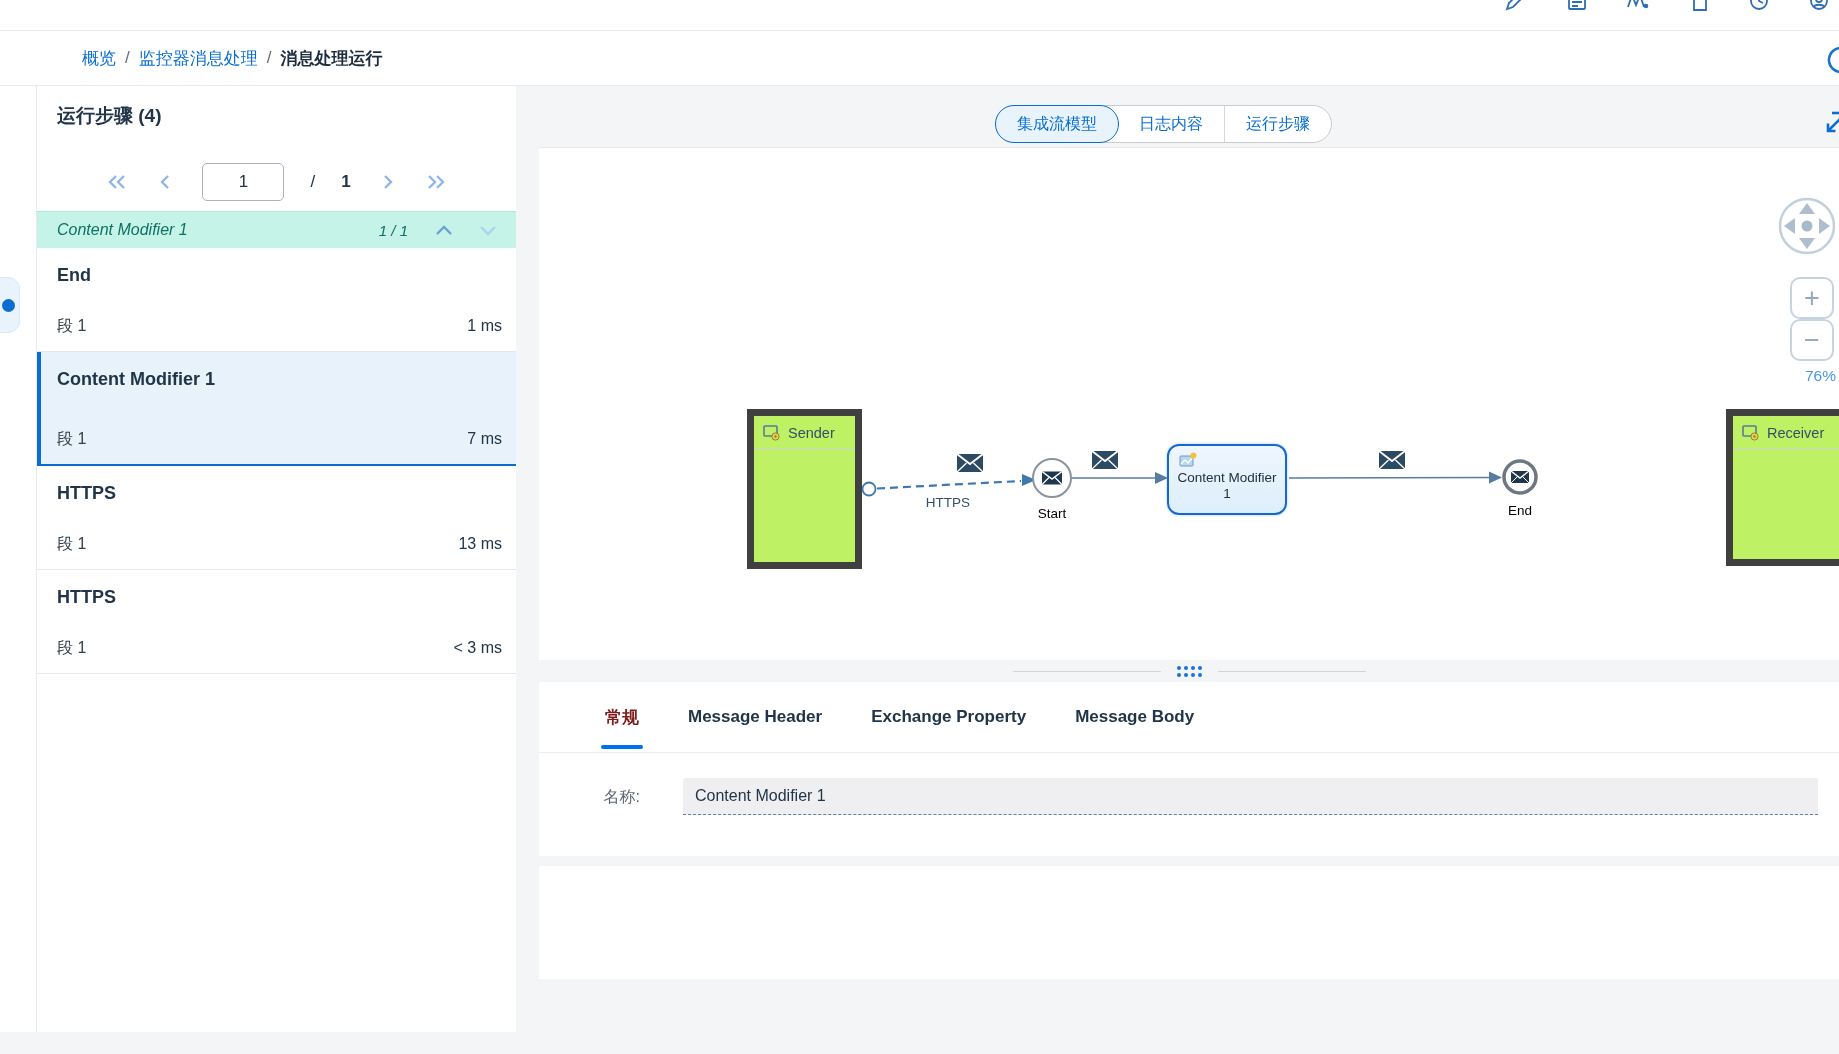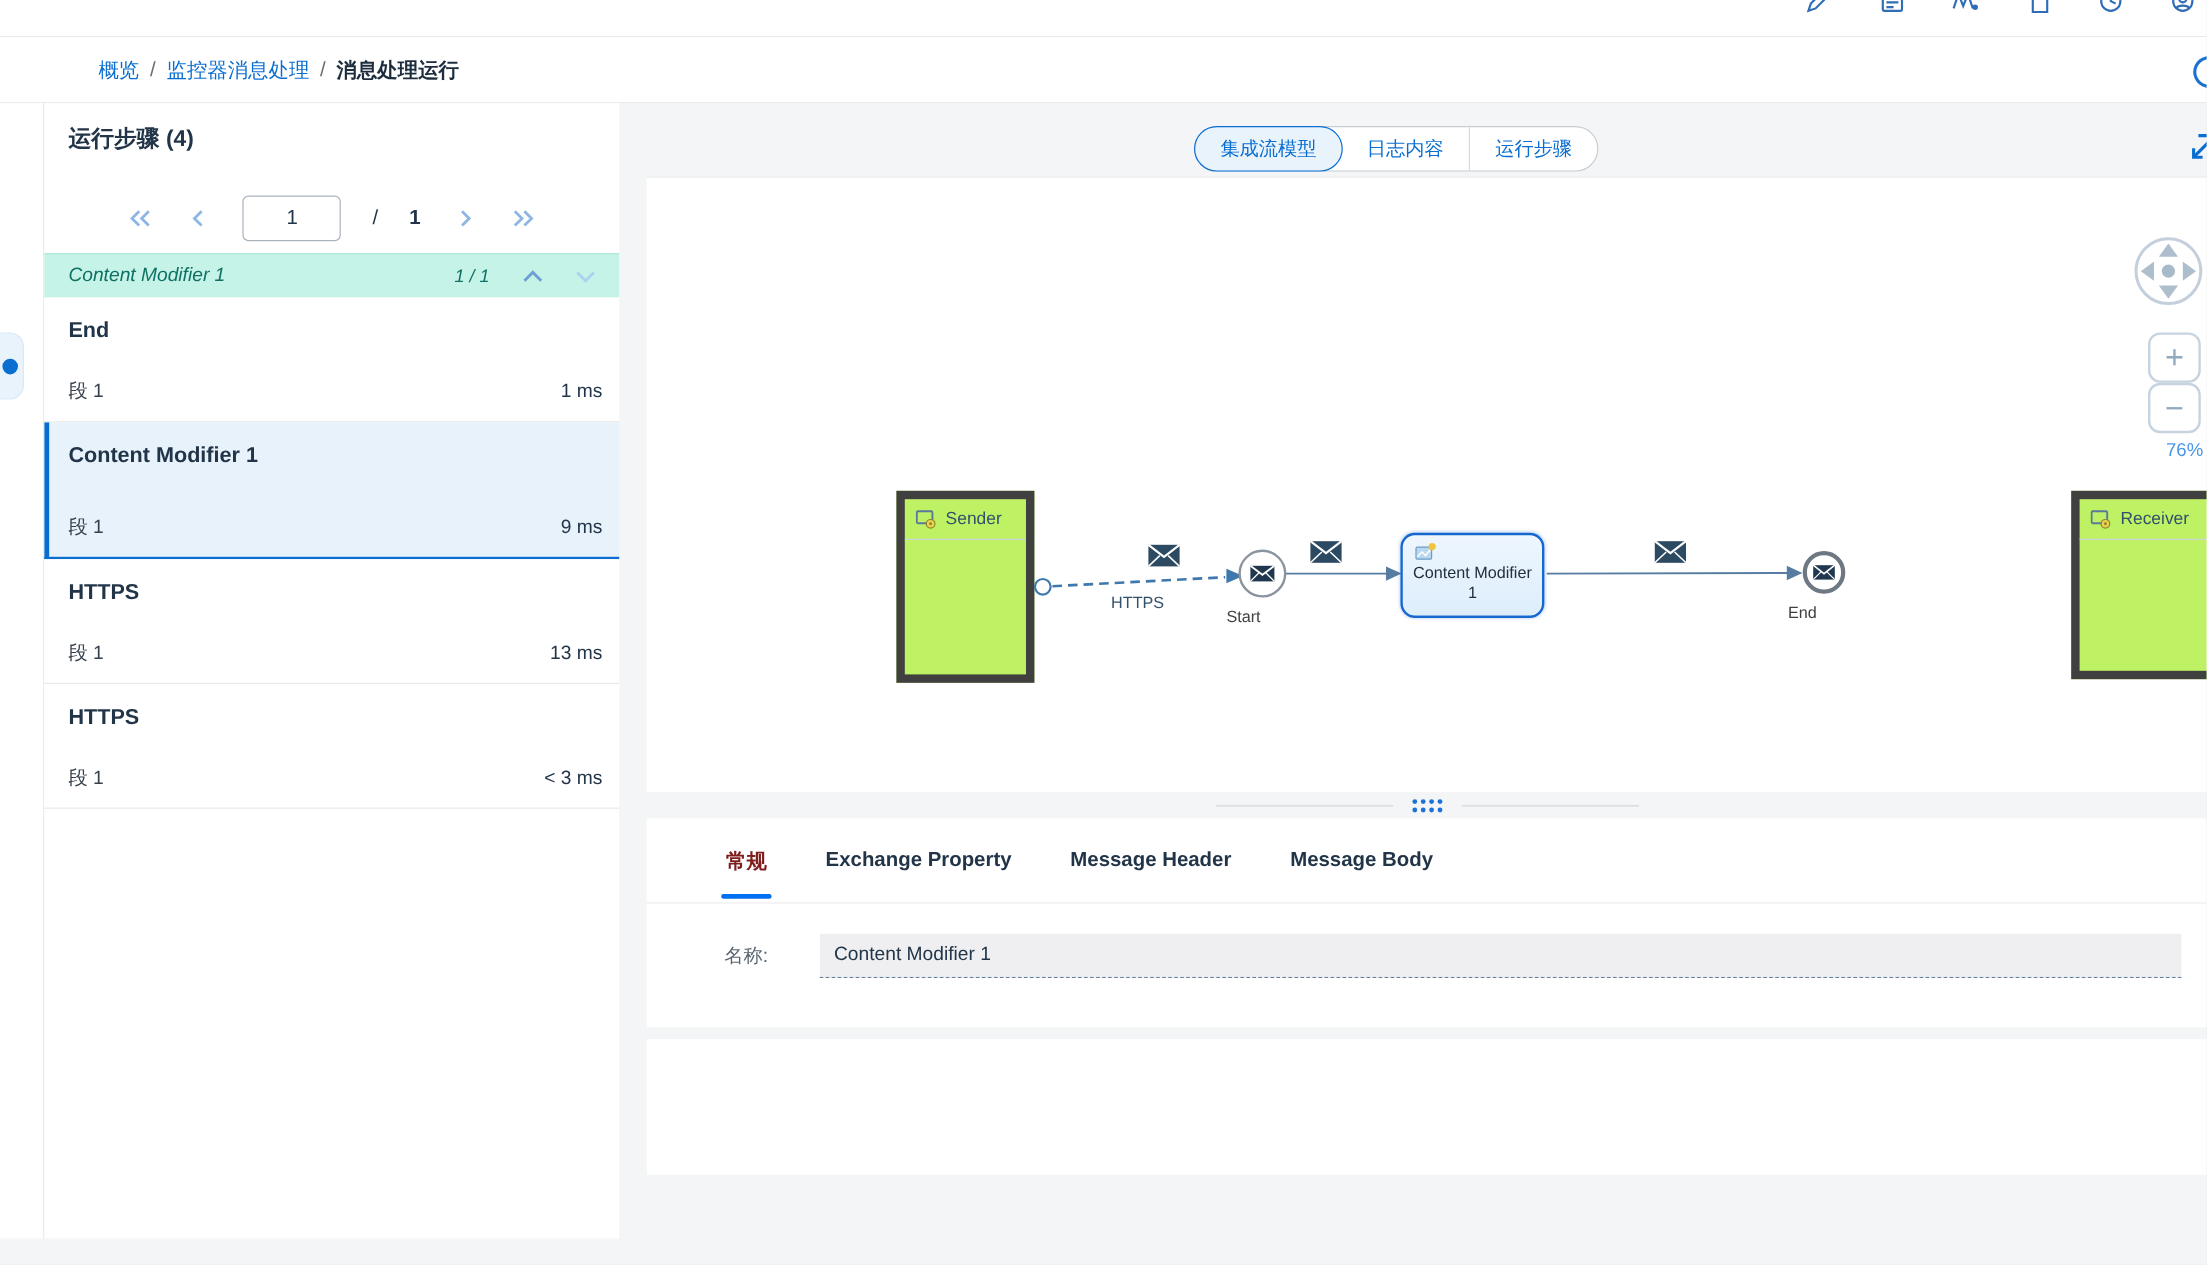--- a/index.html
+++ b/index.html
@@ -74,21 +74,21 @@
   .pool-title { position:absolute; left:0; right:0; top:0; height:35px; line-height:35px;
     text-align:center; font-size:13.5px; color:#32363a; }
   .sap-logo { position:absolute; left:8px; top:8px; }
   .dlayer { position:absolute; left:0; top:0; width:1300px; height:513px; }
   .cm-node { position:absolute; left:628px; top:296px; width:120px; height:71px;
     border:2px solid #1668cf; border-radius:12px; cursor:pointer;
     background:linear-gradient(#eef6fe,#ddeefb); box-shadow:0 0 3px rgba(22,104,207,.35); }
   .cm-icon { position:absolute; left:10px; top:6px; }
   .cm-text { position:absolute; left:0; right:0; top:24px; text-align:center;
     font-size:13.5px; line-height:16px; color:#22303f; }
-  .dlabel { position:absolute; text-align:left; font-size:13.5px; color:#404040; }
+  .dlabel { position:absolute; text-align:center; font-size:13.5px; color:#000000; }
   .adapter-label { position:absolute; text-align:center; font-size:13.5px; color:#33506b; }
   .pan-ctl { position:absolute; left:1237px; top:47px; width:62px; height:62px; cursor:pointer; }
   .zoom-btn { position:absolute; left:1251px; width:44px; height:42px; background:#fff;
     border:2px solid #c7d3df; border-radius:10px; color:#93a9bf; font-size:27px;
     display:flex; align-items:center; justify-content:center; cursor:pointer; }
   .zoom-level { position:absolute; right:3px; top:219px; font-size:15.5px; color:#4a97e8; }
   
   .splitter { position:absolute; left:539px; top:660px; width:1300px; height:22px;
     display:flex; align-items:center; justify-content:center; gap:16px; cursor:row-resize; }
   .split-line { width:148px; height:1px; background:#d2d6d9; border-radius:1px; }
@@ -212,21 +212,21 @@
         <div class="step-title">End</div>
         <div class="step-sub">
           <span class="step-seg">段 1</span>
           <span class="step-dur">1 ms</span>
         </div>
       </div>
       <div class="step-row selected">
         <div class="step-title">Content Modifier 1</div>
         <div class="step-sub">
           <span class="step-seg">段 1</span>
-          <span class="step-dur">9 ms</span>
+          <span class="step-dur">7 ms</span>
         </div>
       </div>
       <div class="step-row">
         <div class="step-title">HTTPS</div>
         <div class="step-sub">
           <span class="step-seg">段 1</span>
           <span class="step-dur">13 ms</span>
         </div>
       </div>
       <div class="step-row">
@@ -359,22 +359,22 @@
         <i></i>
         <i></i>
         <i></i>
     </span>
     <span class="split-line"></span>
   </div>
 
   <div class="detail-panel">
     <div class="tabstrip">
       <div class="tab active">常规</div>
+      <div class="tab">Message Header</div>
       <div class="tab">Exchange Property</div>
-      <div class="tab">Message Header</div>
       <div class="tab">Message Body</div>
     </div>
     <div class="field-label">名称:</div>
     <input class="field-input" value="Content Modifier 1" style="">
   </div>
 
   <div class="empty-panel"></div>
 
 </div>
 

